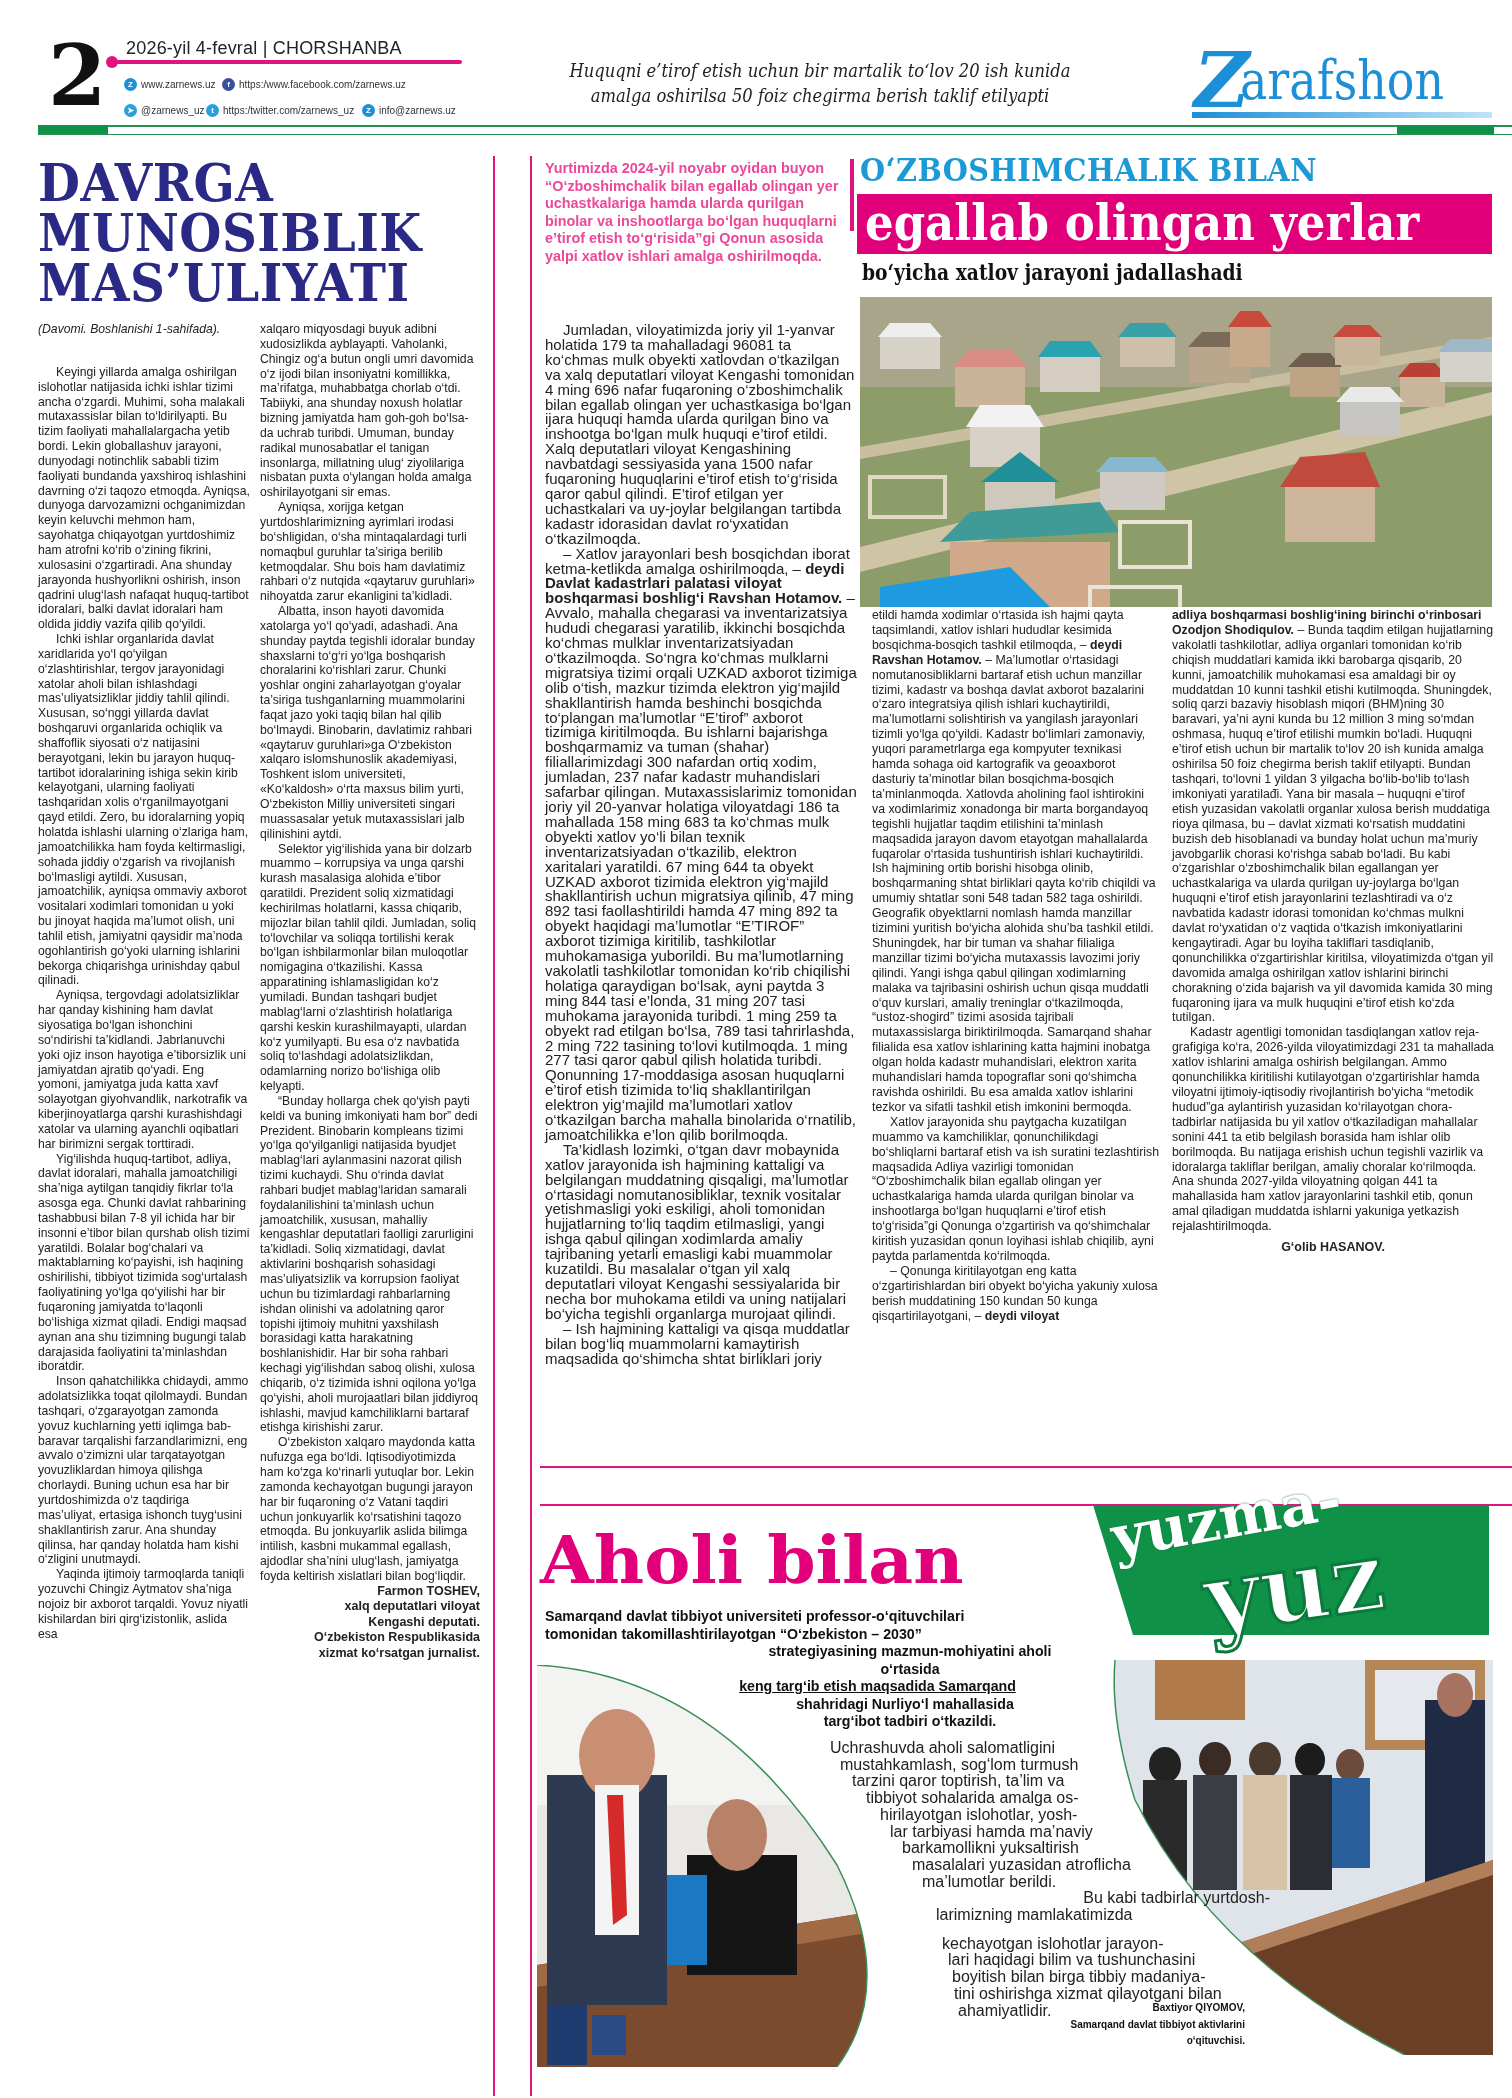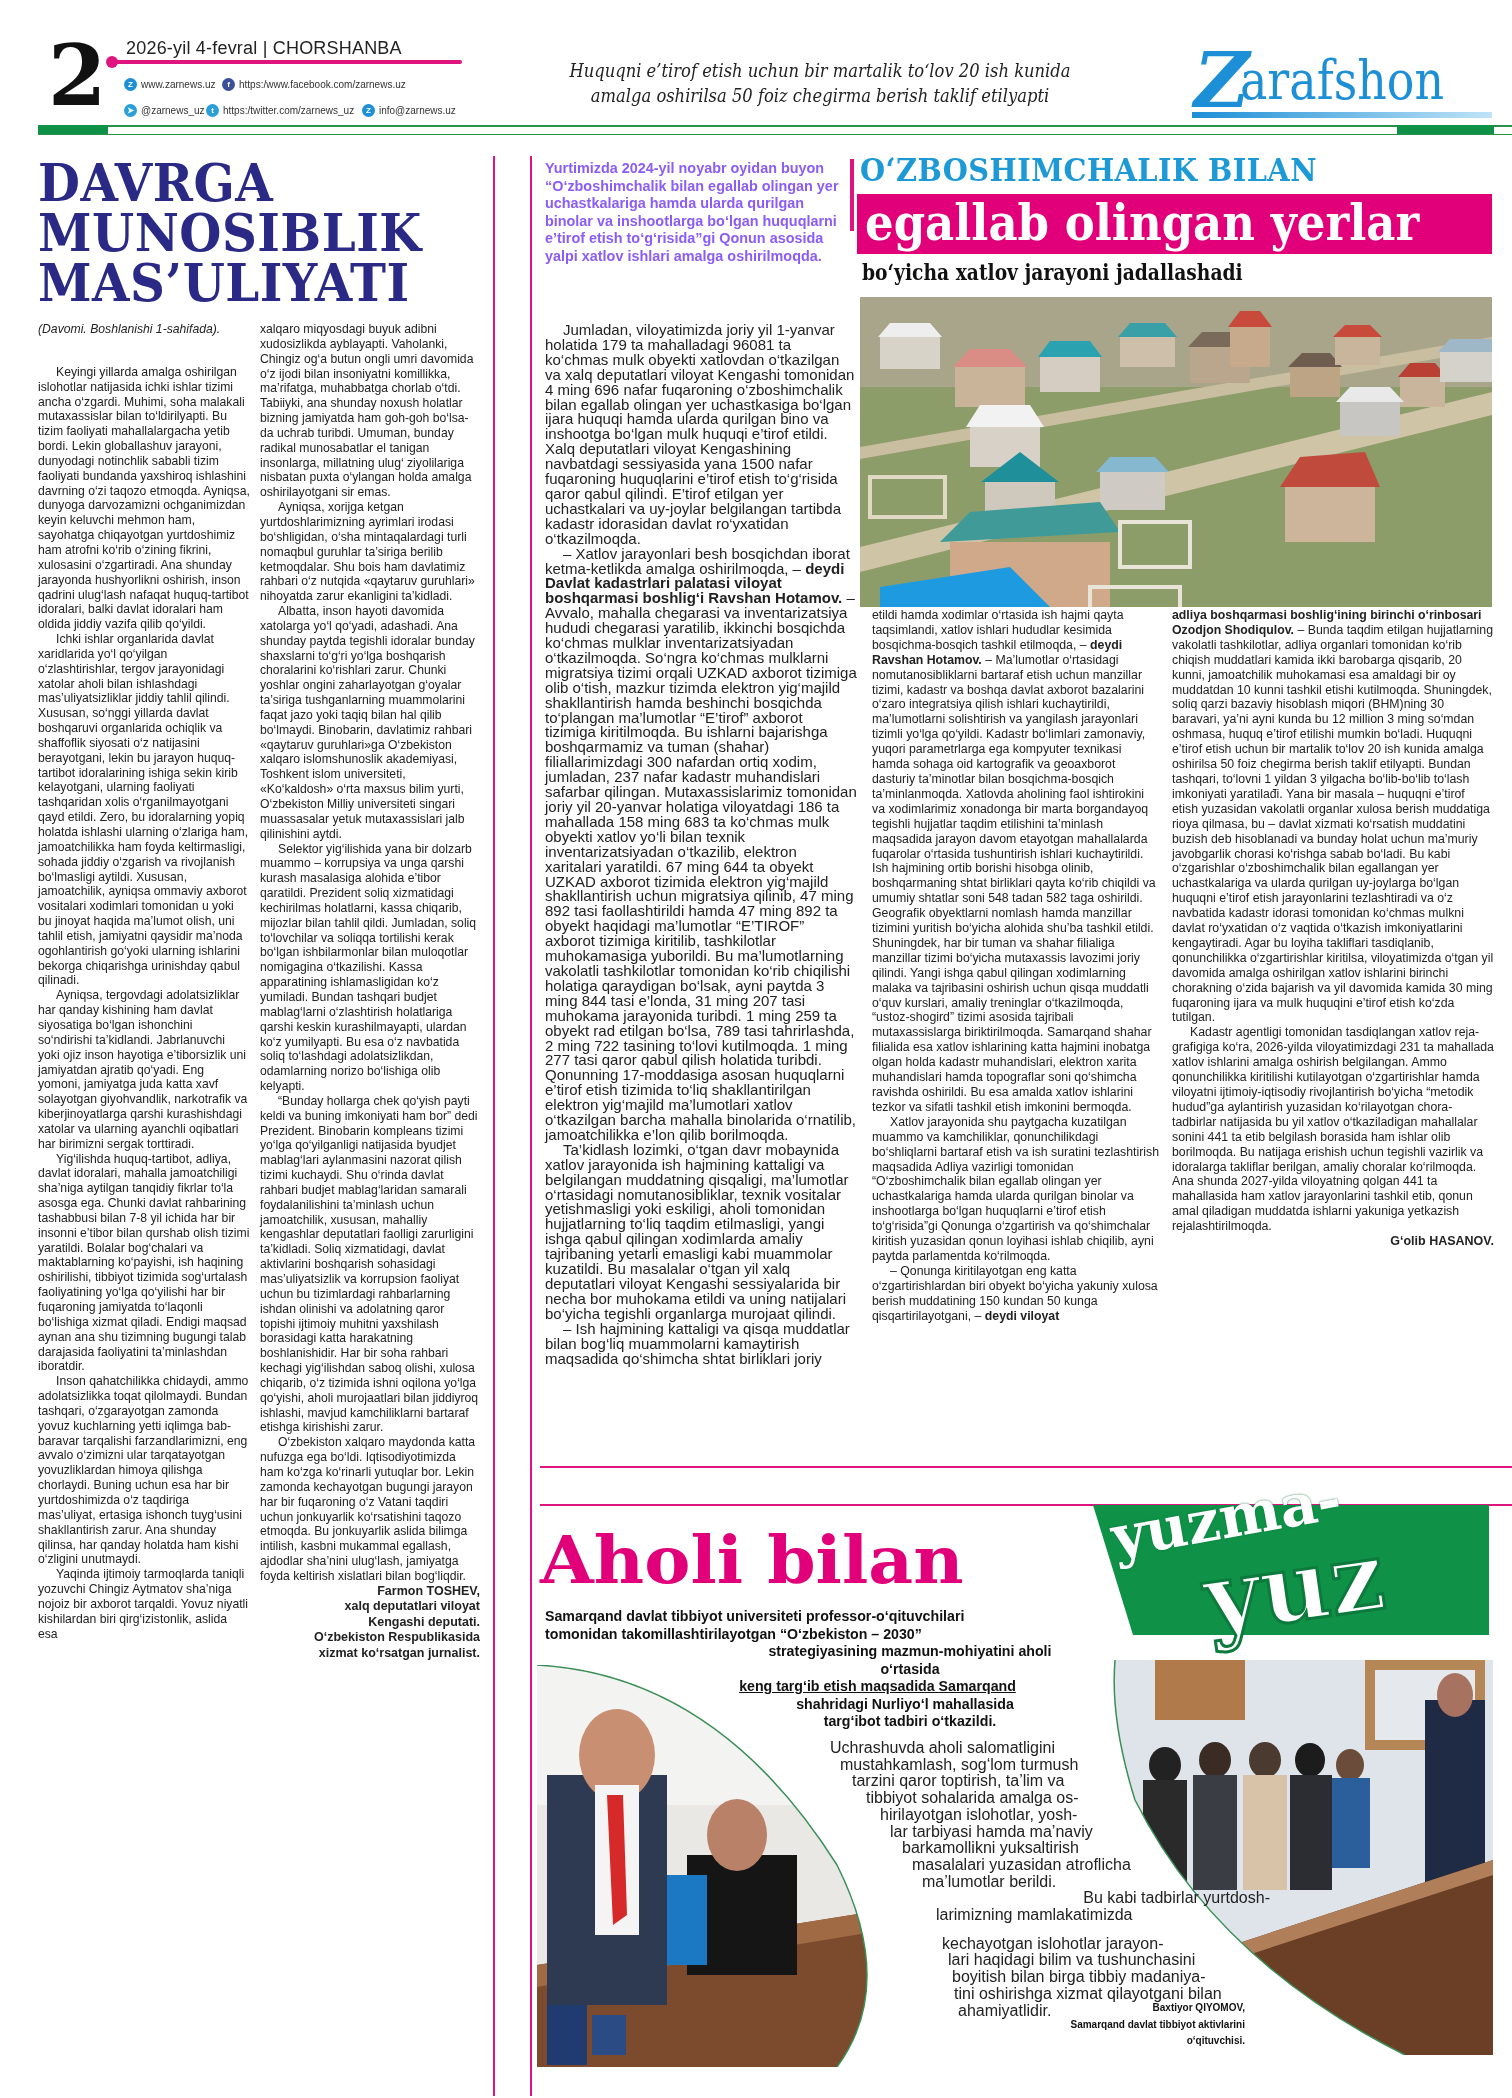--- a/index.html
+++ b/index.html
@@ -35,21 +35,21 @@
   .colA { left:38px; top:322px; width:212px; }
   .colB { left:260px; top:322px; width:220px; }
   .italic { font-style:italic; }
   .byline { text-align:right; font-weight:bold; font-size:12.5px; line-height:15.5px; }
 
   .vline { background:#e0147f; width:2px; }
   .v1 { left:493px; top:156px; height:1940px; }
   .v2 { left:530px; top:156px; height:1940px; }
 
   
-  .lede { left:545px; top:160px; width:305px; font-weight:bold; font-size:14.4px; line-height:17.5px; color:#8b5cf6; }
+  .lede { left:545px; top:160px; width:305px; font-weight:bold; font-size:14.4px; line-height:17.5px; color:#ec4899; }
   .pink-bar { left:850px; top:159px; width:4px; height:72px; background:#e0147f; }
   .kicker { left:860px; top:150px; font-family:"DejaVu Serif", serif; font-weight:bold; font-size:32px; line-height:40px; color:#1d9ad6; letter-spacing:0.5px; transform:scaleX(0.9); transform-origin:left; white-space:nowrap; }
   .pink-head { left:857px; top:194px; width:635px; height:60px; background:#e2007a; }
   .pink-head span { position:absolute; left:8px; top:0px; font-family:"DejaVu Serif", serif; font-weight:bold; font-size:50px; line-height:58px; color:#fff; white-space:nowrap; transform:scaleX(0.9); transform-origin:left; }
   .subhead { left:862px; top:258px; font-family:"DejaVu Serif", serif; font-weight:bold; font-size:22px; line-height:28px; color:#111; transform:scaleX(0.85); transform-origin:left; white-space:nowrap; }
   .colC { left:545px; top:323px; width:312px; font-size:15px; line-height:14.9px; }
   .colD { left:872px; top:608px; width:288px; font-size:12.3px; line-height:14.9px; }
   .colE { left:1172px; top:608px; width:322px; font-size:12.3px; line-height:14.9px; }
   .bold { font-weight:bold; }
 
@@ -214,21 +214,21 @@
 
 <div class="col colD">
   <p class="noind"><span>etildi hamda xodimlar o‘rtasida ish hajmi qayta taqsimlandi, xatlov ishlari hududlar kesimida bosqichma-bosqich tashkil etilmoqda, –</span> <span class="bold">deydi Ravshan Hotamov.</span> <span>– Ma’lumotlar o‘rtasidagi nomutanosibliklarni bartaraf etish uchun manzillar tizimi, kadastr va boshqa davlat axborot bazalarini o‘zaro integratsiya qilish ishlari kuchaytirildi, ma’lumotlarni solishtirish va yangilash jarayonlari tizimli yo‘lga qo‘yildi. Kadastr bo‘limlari zamonaviy, yuqori parametrlarga ega kompyuter texnikasi hamda sohaga oid kartografik va geoaxborot dasturiy ta’minotlar bilan bosqichma-bosqich ta’minlanmoqda. Xatlovda aholining faol ishtirokini va xodimlarimiz xonadonga bir marta borgandayoq tegishli hujjatlar taqdim etilishini ta’minlash maqsadida jarayon davom etayotgan mahallalarda fuqarolar o‘rtasida tushuntirish ishlari kuchaytirildi. Ish hajmining ortib borishi hisobga olinib, boshqarmaning shtat birliklari qayta ko‘rib chiqildi va umumiy shtatlar soni 548 tadan 582 taga oshirildi. Geografik obyektlarni nomlash hamda manzillar tizimini yuritish bo‘yicha alohida shu’ba tashkil etildi. Shuningdek, har bir tuman va shahar filialiga manzillar tizimi bo‘yicha mutaxassis lavozimi joriy qilindi. Yangi ishga qabul qilingan xodimlarning malaka va tajribasini oshirish uchun qisqa muddatli o‘quv kurslari, amaliy treninglar o‘tkazilmoqda, “ustoz-shogird” tizimi asosida tajribali mutaxassislarga biriktirilmoqda. Samarqand shahar filialida esa xatlov ishlarining katta hajmini inobatga olgan holda kadastr muhandislari, elektron xarita muhandislari hamda topograflar soni qo‘shimcha ravishda oshirildi. Bu esa amalda xatlov ishlarini tezkor va sifatli tashkil etish imkonini bermoqda.</span></p>
   <p>Xatlov jarayonida shu paytgacha kuzatilgan muammo va kamchiliklar, qonunchilikdagi bo‘shliqlarni bartaraf etish va ish suratini tezlashtirish maqsadida Adliya vazirligi tomonidan “O‘zboshimchalik bilan egallab olingan yer uchastkalariga hamda ularda qurilgan binolar va inshootlarga bo‘lgan huquqlarni e’tirof etish to‘g‘risida”gi Qonunga o‘zgartirish va qo‘shimchalar kiritish yuzasidan qonun loyihasi ishlab chiqilib, ayni paytda parlamentda ko‘rilmoqda.</p>
   <p><span>– Qonunga kiritilayotgan eng katta o‘zgartirishlardan biri obyekt bo‘yicha yakuniy xulosa berish muddatining 150 kundan 50 kunga qisqartirilayotgani, –</span> <span class="bold">deydi viloyat</span></p>
 </div>
 
 <div class="col colE">
   <p class="noind"><span class="bold">adliya boshqarmasi boshlig‘ining birinchi o‘rinbosari Ozodjon Shodiqulov.</span> <span>– Bunda taqdim etilgan hujjatlarning vakolatli tashkilotlar, adliya organlari tomonidan ko‘rib chiqish muddatlari kamida ikki barobarga qisqarib, 20 kunni, jamoatchilik muhokamasi esa amaldagi bir oy muddatdan 10 kunni tashkil etishi kutilmoqda. Shuningdek, soliq qarzi bazaviy hisoblash miqori (BHM)ning 30 baravari, ya’ni ayni kunda bu 12 million 3 ming so‘mdan oshmasa, huquq e’tirof etilishi mumkin bo‘ladi. Huquqni e’tirof etish uchun bir martalik to‘lov 20 ish kunida amalga oshirilsa 50 foiz chegirma berish taklif etilyapti. Bundan tashqari, to‘lovni 1 yildan 3 yilgacha bo‘lib-bo‘lib to‘lash imkoniyati yaratilađi. Yana bir masala – huquqni e’tirof etish yuzasidan vakolatli organlar xulosa berish muddatiga rioya qilmasa, bu – davlat xizmati ko‘rsatish muddatini buzish deb hisoblanadi va bunday holat uchun ma’muriy javobgarlik chorasi ko‘rishga sabab bo‘ladi. Bu kabi o‘zgarishlar o‘zboshimchalik bilan egallangan yer uchastkalariga va ularda qurilgan uy-joylarga bo‘lgan huquqni e’tirof etish jarayonlarini tezlashtiradi va o‘z navbatida kadastr idorasi tomonidan ko‘chmas mulkni davlat ro‘yxatidan o‘z vaqtida o‘tkazish imkoniyatlarini kengaytiradi. Agar bu loyiha takliflari tasdiqlanib, qonunchilikka o‘zgartirishlar kiritilsa, viloyatimizda o‘tgan yil davomida amalga oshirilgan xatlov ishlarini birinchi chorakning o‘zida bajarish va yil davomida kamida 30 ming fuqaroning ijara va mulk huquqini e’tirof etish ko‘zda tutilgan.</span></p>
   <p>Kadastr agentligi tomonidan tasdiqlangan xatlov reja-grafigiga ko‘ra, 2026-yilda viloyatimizdagi 231 ta mahallada xatlov ishlarini amalga oshirish belgilangan. Ammo qonunchilikka kiritilishi kutilayotgan o‘zgartirishlar hamda viloyatni ijtimoiy-iqtisodiy rivojlantirish bo‘yicha “metodik hudud”ga aylantirish yuzasidan ko‘rilayotgan chora-tadbirlar natijasida bu yil xatlov o‘tkaziladigan mahallalar sonini 441 ta etib belgilash borasida ham ishlar olib borilmoqda. Bu natijaga erishish uchun tegishli vazirlik va idoralarga takliflar berilgan, amaliy choralar ko‘rilmoqda. Ana shunda 2027-yilda viloyatning qolgan 441 ta mahallasida ham xatlov jarayonlarini tashkil etib, qonun amal qiladigan muddatda ishlarni yakuniga yetkazish rejalashtirilmoqda.</p>
-  <div class="byline" style="">G‘olib HASANOV.</div>
+  <div class="byline" style="margin-top:6px;text-align:center;">G‘olib HASANOV.</div>
 </div>
 
 <div class="abs hrule-pink h1"></div>
 <div class="abs hrule-pink h2"></div>
 
 <div class="abs aholi">Aholi bilan</div>
 <svg class="abs green-banner" viewBox="0 0 396 130" xmlns="http://www.w3.org/2000/svg">
   <polygon points="0,0 396,0 396,130 40,130" fill="#0f9147"></polygon>
 </svg>
 <div class="abs yuzma">yuzma-</div>

